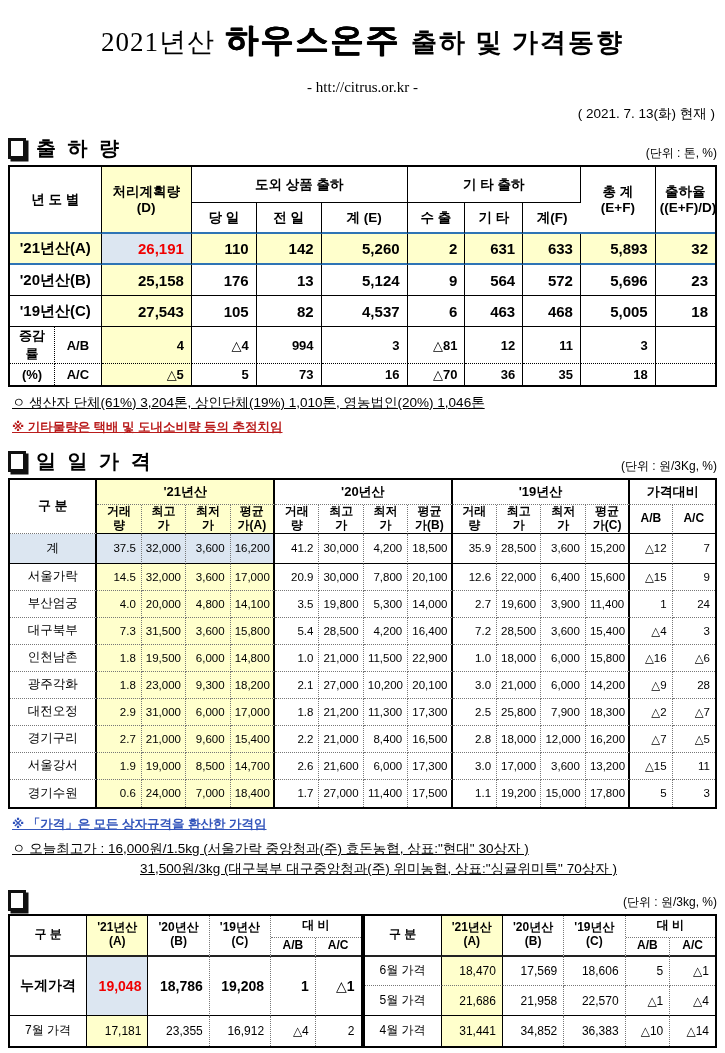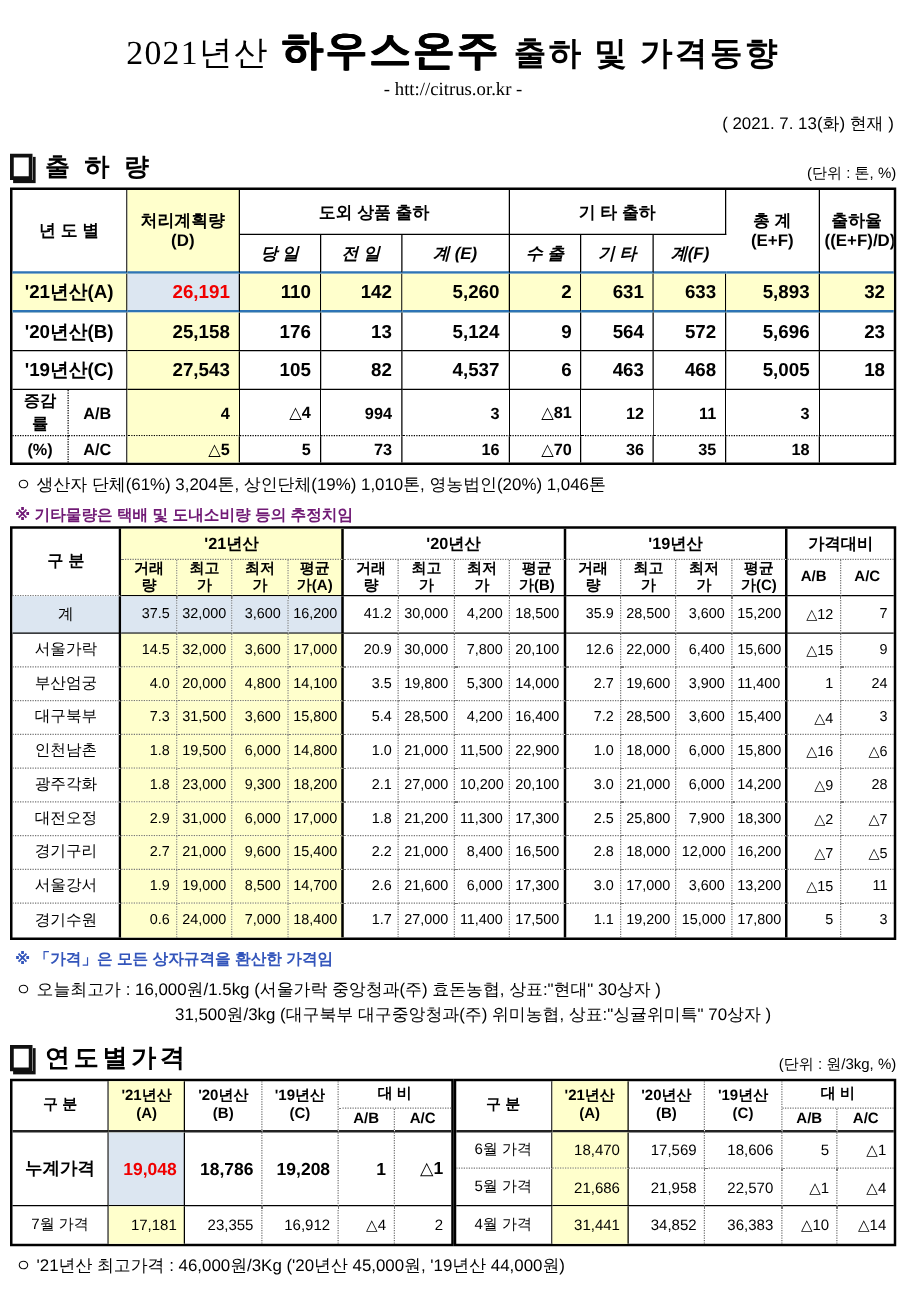--- a/index.html
+++ b/index.html
@@ -4,21 +4,21 @@
 <style>
   html,body { margin:0; padding:0; background:#fff; }
   body { width:725px; height:1053px; font-family:"Liberation Sans","DejaVu Sans",sans-serif; color:#000; overflow:hidden; }
   .page { padding:8px 8px 0 8px; box-sizing:border-box; }
 
   
   .title-line { text-align:center; margin-top:10px; white-space:nowrap; }
   .t-year   { font-size:27px; font-weight:400; font-family:"Liberation Serif","DejaVu Serif",serif; letter-spacing:1px; }
   .t-product{ font-size:33px; font-weight:900; letter-spacing:2px; text-shadow:0.6px 0 #000,-0.6px 0 #000; margin:0 6px; }
   .t-suffix { font-size:26px; font-weight:700; font-family:"Liberation Serif","DejaVu Serif",serif; letter-spacing:2px; }
-  .subtitle { text-align:center; font-size:15px; margin-top:1px; font-family:"Liberation Serif","DejaVu Serif",serif; }
+  .subtitle { text-align:center; font-size:15px; margin-top:16px; font-family:"Liberation Serif","DejaVu Serif",serif; }
   .date-note{ text-align:right; font-size:13.5px; margin-top:9px; padding-right:2px; }
 
   
   .sec-head { display:flex; align-items:center; margin:12px 0 3px 0; }
   .sq { width:12px; height:15px; border:3px solid #111; box-shadow:2.5px 2.5px 0 #111; margin-right:10px; flex:none; }
   .sec-title { font-size:20px; font-weight:700; letter-spacing:3px; }
   .unit { margin-left:auto; font-size:12px; align-self:flex-end; }
 
   
   table { border-collapse:separate; border-spacing:0; table-layout:fixed; width:100%; border:2px solid #000; }
@@ -30,21 +30,21 @@
   .lbl { text-align:center; }
   .yellow { background:#FFFFCC; }
   .blue   { background:#DCE6F1; }
   .redtxt { color:#F00000; }
   .bold   { font-weight:700; }
 
   
   .t1 th, .t1 td { border-right:1px solid #000; border-bottom:1px solid #000; }
   .t1 th { font-size:13.5px; }
   .t1 thead tr:nth-child(1) th { height:36px; }
-  .t1 thead tr:nth-child(2) th { height:31px;font-style:italic; }
+  .t1 thead tr:nth-child(2) th { height:31px; }
   .t1 thead .bb { border-bottom:2.5px solid #2E74B5; }
   .t1 td { font-size:15px; font-weight:700; height:31px; }
   .t1 .y21-row td { border-bottom:2.5px solid #2E74B5; font-weight:800; }
   .t1 .chg-row td { height:21px; font-size:13px; }
   .t1 .chg-a td { border-bottom:1px dotted #000; }
   .t1 .dotr { border-right:1px dotted #000; }
 
   
   .t2 th, .t2 td { border-right:1px dotted #777; border-bottom:1px dotted #777; }
   .t2 th { font-size:13px; }
@@ -62,22 +62,22 @@
   .t3 thead tr:nth-child(1) th { height:22px; }
   .t3 thead tr:nth-child(2) th { height:19px; }
   .t3 .hb { border-bottom:2px solid #222; }
   .t3 .sr { border-right:1px solid #000; }
   .t3 td { height:27px; padding-right:6px; }
   .t3 td.lbl { padding:0; }
   .t3 .cume-row td { height:55px; font-size:14px; font-weight:700; border-bottom:1px solid #000; }
   .t3 .sbl td { border-bottom:1px solid #000; }
 
   
-  .note { font-size:13.5px; margin:7px 0 0 4px; }
-  .note.red  { color:#701a75; font-weight:700; font-size:12.5px; }
+  .note { font-size:13.5px; margin:7px 0 0 4px;text-decoration:underline; }
+  .note.red  { color:#b91c1c; font-weight:700; font-size:12.5px; }
   .note.bluetxt { color:#3355BB; font-weight:700; font-size:12.5px; }
   .note.cont { padding-left:128px; margin-top:2px; }
 </style>
 </head>
 <body>
 
 <div class="page">
 
   <div class="title-line">
     <span class="t-year">2021년산</span>
@@ -190,20 +190,25 @@
           <td class="num">35</td>
           <td class="num">18</td>
           <td class="num"></td>
         </tr>
       </tbody>
   </table>
 
   <div class="note">ㅇ 생산자 단체(61%)  3,204톤,    상인단체(19%)  1,010톤,   영농법인(20%)  1,046톤</div>
   <div class="note red">※ 기타물량은 택배 및 도내소비량 등의 추정치임</div>
 
+  <div class="sec-head">
+    <span class="sq"></span>
+    <span class="sec-title">일 일 가 격</span>
+    <span class="unit">(단위 : 원/3Kg, %)</span>
+  </div>
 
   <table class="t2">
     <colgroup>
       <col style="width:12.4%">
       <col style="width:6.3%">
         <col style="width:6.3%">
         <col style="width:6.3%">
         <col style="width:6.3%">
       <col style="width:6.3%">
         <col style="width:6.3%">
@@ -414,21 +419,20 @@
         </tr>
       </tbody>
   </table>
 
   <div class="note bluetxt">※ 「가격」은 모든 상자규격을 환산한 가격임</div>
   <div class="note">ㅇ 오늘최고가 : 16,000원/1.5kg (서울가락  중앙청과(주)  효돈농협,  상표:"현대"  30상자 )</div>
   <div class="note cont">31,500원/3kg (대구북부  대구중앙청과(주)   위미농협,   상표:"싱귤위미특"   70상자 )</div>
 
   <div class="sec-head">
     <span class="sq"></span>
-    <span class="sec-title">연도별가격</span>
     <span class="unit">(단위 : 원/3kg, %)</span>
   </div>
 
   <div class="yr-wrap">
     <table class="t3">
       <colgroup>
         <col style="width:22%">
           <col style="width:17.5%">
           <col style="width:17.5%">
           <col style="width:17.5%">

